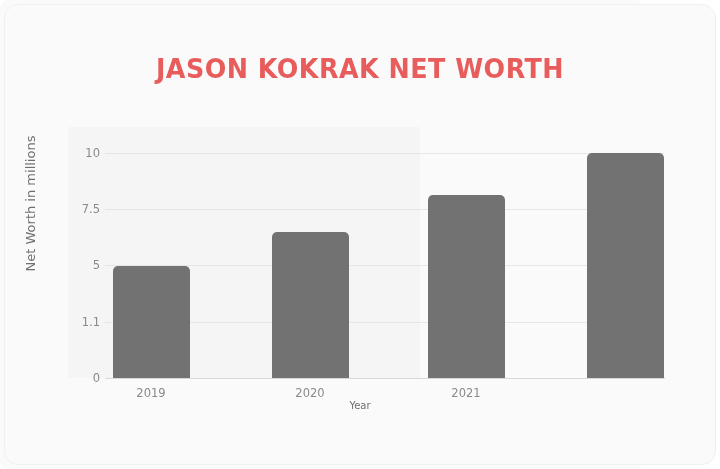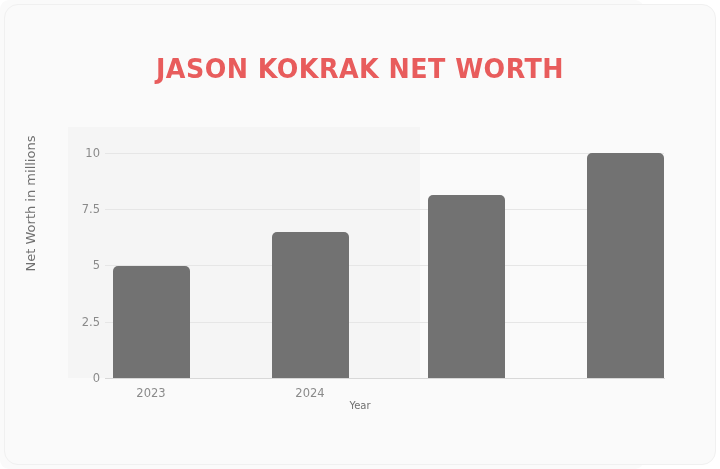--- a/index.html
+++ b/index.html
@@ -143,38 +143,39 @@
   <div id="card-border"></div>
 
   <div id="chart-title" style="color: rgb(232, 92, 92);">JASON KOKRAK NET WORTH</div>
 
   <div id="plot-panel" style="background: rgb(243, 243, 243);"></div>
 
   <div id="ylabel">Net Worth in millions</div>
 
   <div id="ytick-layer">
     <div class="ytick-label" style="top:225px;">0</div>
-    <div class="ytick-label" style="top:169px;">2.5</div>
+    <div class="ytick-label" style="top:169px;">1.1</div>
     <div class="ytick-label" style="top:112px;">5</div>
     <div class="ytick-label" style="top:56px;text-align:center;">7.5</div>
     <div class="ytick-label" style="top:0px;">10</div>
   </div>
 
   <div id="plot-area">
     <div class="gridline" style="top: 0px; background: rgb(230, 230, 230);"></div>
     <div class="gridline" style="top: 56px; background: rgb(230, 230, 230);"></div>
     <div class="gridline" style="top: 112px; background: rgb(230, 230, 230);"></div>
     <div class="gridline" style="top: 169px; background: rgb(230, 230, 230);"></div>
 
     <div class="bar" id="bar-0" style="left: 0px; height: 112.5px; background: rgb(114, 114, 114);"></div>
     <div class="bar" id="bar-1" style="left: 159px; height: 146.25px; background: rgb(114, 114, 114);"></div>
     <div class="bar" id="bar-2" style="left: 315px; height: 183.375px; background: rgb(114, 114, 114);"></div>
     <div class="bar" id="bar-3" style="left: 474px; height: 225px; background: rgb(114, 114, 114);"></div>
   </div>
 
   <div id="axis-line"></div>
 
-  <div class="xtick-label" style="left:101px;">2023</div>
-  <div class="xtick-label" style="left:260px;">2024</div>
+  <div class="xtick-label" style="left:101px;">2019</div>
+  <div class="xtick-label" style="left:260px;">2020</div>
+  <div class="xtick-label" style="left:416px;">2021</div>
 
   <div id="xlabel">Year</div>
 
 </div>
 
 </body></html>

